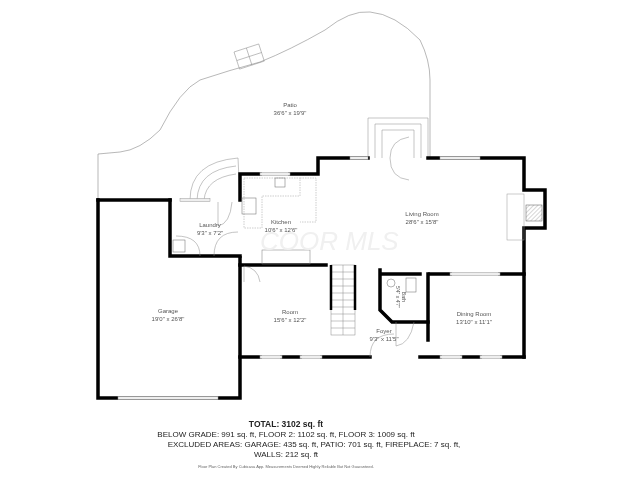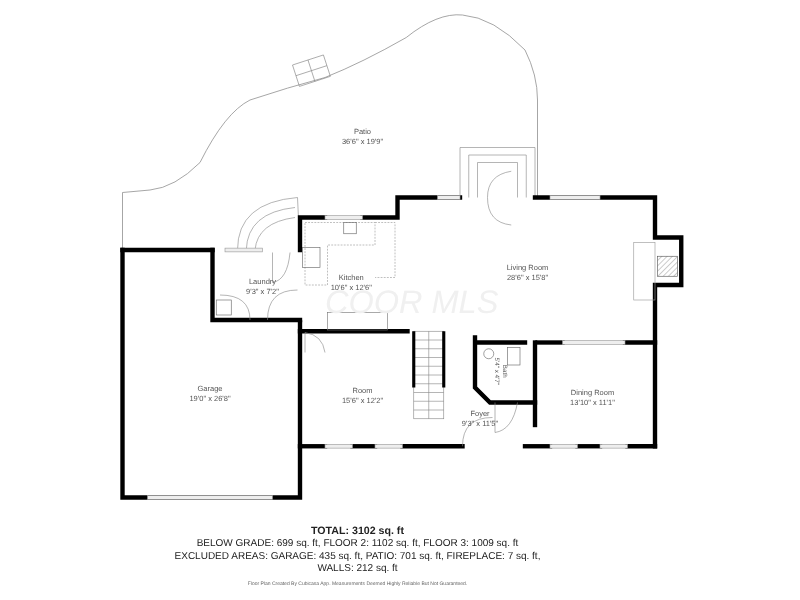--- a/index.html
+++ b/index.html
@@ -2,21 +2,21 @@
 <html><head>
 <meta charset="utf-8">
 <style>
   html, body { margin: 0; padding: 0; background: #ffffff; }
   body { width: 640px; height: 480px; position: relative; overflow: hidden; font-family: "Liberation Sans", sans-serif; }
   #plan { position: absolute; left: 0; top: 0; width: 640px; height: 480px; }
   .room-label { font-family: "Liberation Sans", sans-serif; font-size: 6px; fill: #555; text-anchor: middle; }
   .footer { position: absolute; left: 0; width: 572px; text-align: center; color: #222; font-family: "Liberation Sans", sans-serif; }
   .total { top: 419px; font-size: 8.5px; font-weight: bold; }
   .line1 { top: 430px; font-size: 8px; }
-  .line2 { top: 440px; font-size: 8px; }
+  .line2 { top: 440px; font-size: 8px; padding-left: 28px; }
   .line3 { top: 450px; font-size: 8px; }
   .credit { top: 464px; font-size: 4px; color: #666; }
   .wm { font-family: "Liberation Sans", sans-serif; font-size: 26px; fill: #f0f0f0; font-style: italic; }
 </style>
 </head>
 <body>
 
 <svg id="plan" viewBox="0 0 640 480" xmlns="http://www.w3.org/2000/svg">
 
   <path d="M98,200 L98,154 L120,152 Q140,150 160,130 Q180,90 200,80 Q230,70 260,62 Q290,50 325,30 Q350,10 370,12 Q395,14 420,40 Q430,60 430,80 L430,158" fill="none" stroke="#888" stroke-width="0.6"></path>
@@ -145,16 +145,16 @@
   <text class="room-label" x="474" y="324">13'10" x 11'1"</text>
   <g transform="translate(402,297) rotate(90)">
     <text class="room-label" style="font-size:5px" x="0" y="0">Bath</text>
   </g>
   <g transform="translate(396,297) rotate(90)">
     <text class="room-label" style="font-size:5px" x="0" y="0">5'4" x 4'7"</text>
   </g>
 </svg>
 
 <div class="footer total">TOTAL: 3102 sq. ft</div>
-<div class="footer line1">BELOW GRADE: 699 sq. ft, FLOOR 2: 1102 sq. ft, FLOOR 3: 1009 sq. ft</div>
+<div class="footer line1">BELOW GRADE: 991 sq. ft, FLOOR 2: 1102 sq. ft, FLOOR 3: 1009 sq. ft</div>
 <div class="footer line2">EXCLUDED AREAS: GARAGE: 435 sq. ft, PATIO: 701 sq. ft, FIREPLACE: 7 sq. ft,</div>
 <div class="footer line3">WALLS: 212 sq. ft</div>
 <div class="footer credit">Floor Plan Created By Cubicasa App. Measurements Deemed Highly Reliable But Not Guaranteed.</div>
 
 </body></html>

